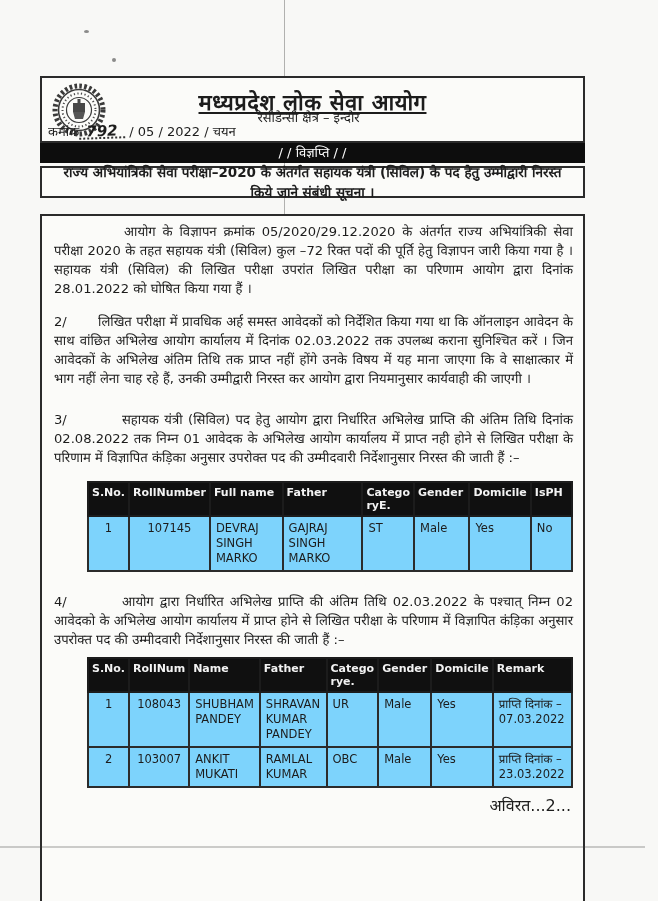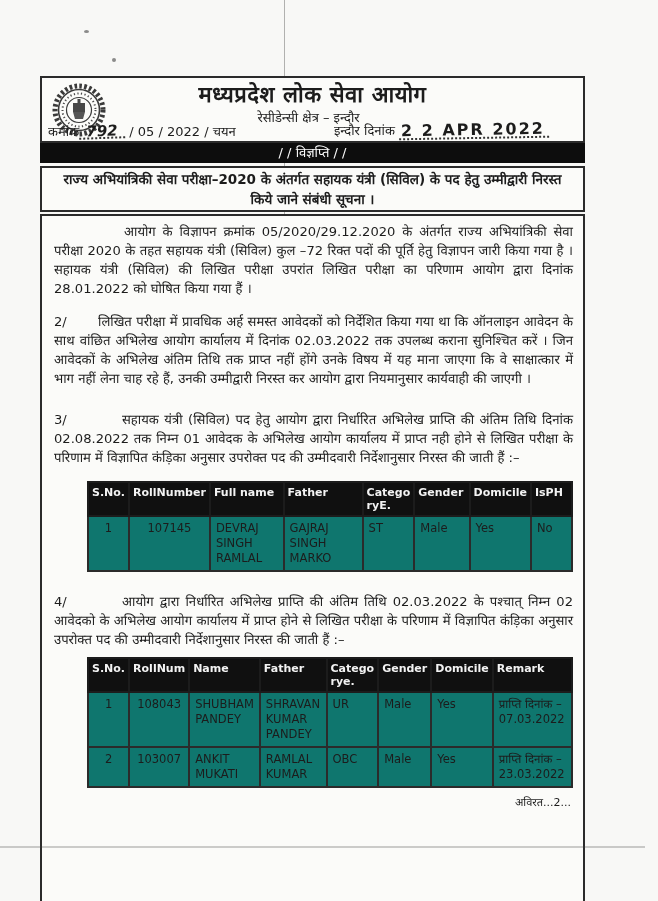--- a/index.html
+++ b/index.html
@@ -14,60 +14,60 @@
   .speck{position:absolute;background:rgba(50,50,50,.55);border-radius:50%;}
   .sp1{left:84px;top:30px;width:5px;height:3px;}
   .sp2{left:112px;top:58px;width:4px;height:4px;}
   .sp3{left:128px;top:92px;width:5px;height:5px;}
 
   .box{position:absolute;left:40px;width:545px;border:2px solid #2b2b2b;background:#fbfbf9;box-sizing:border-box;}
 
   
   .header-box{top:76px;height:67px;}
   .seal{position:absolute;left:9px;top:3px;}
-  .org-name{position:absolute;left:0;right:0;top:0px;text-align:center;font-size:22px;font-weight:bold;letter-spacing:.5px;}
+  .org-name{position:absolute;left:0;right:0;top:8px;text-align:center;font-size:22px;font-weight:bold;letter-spacing:.5px;text-decoration:underline;}
   .region-line{position:absolute;left:0;right:8px;top:30px;text-align:center;font-size:13px;}
   .ref-line{position:absolute;left:6px;bottom:1px;font-size:13px;white-space:nowrap;}
   .ref-number{display:inline-block;min-width:46px;text-align:center;border-bottom:2px dotted #333;
     font-style:italic;font-weight:bold;font-size:15px;transform:rotate(-2deg);line-height:12px;}
   .date-line{position:absolute;right:34px;bottom:2px;font-size:13px;white-space:nowrap;}
   .date-stamp{display:inline-block;border-bottom:2px dotted #333;font-weight:bold;font-size:16px;
     letter-spacing:2px;transform:rotate(-1deg);padding:0 4px 0 2px;line-height:15px;}
 
   
   .banner{position:absolute;left:40px;top:143px;width:545px;height:20px;background:#0d0d0d;
     color:#fff;text-align:center;font-size:13px;font-weight:normal;line-height:20px;box-sizing:border-box;}
 
   
-  .subject-box{top:166px;height:46px;display:flex;align-items:center;justify-content:center;}
+  .subject-box{top:166px;height:32px;display:flex;align-items:center;justify-content:center;}
   .subject-text{font-size:13.5px;font-weight:bold;text-align:center;line-height:20px;padding:0 14px;}
 
   
   .main-box{top:214px;height:780px;padding:6px 10px 14px 12px;overflow:hidden;}
   .para{position:relative;font-size:13.1px;line-height:19px;text-align:justify;margin:0;}
   .p1{text-indent:70px;margin-bottom:14px;}
   .p2{text-indent:44px;margin-bottom:22px;}
   .p3{text-indent:68px;margin-bottom:14px;}
   .p4{text-indent:68px;margin-bottom:8px;}
   .pnum{position:absolute;left:0;top:0;text-indent:0;font-weight:normal;}
 
   
-  table{border-collapse:collapse;margin-left:33px;background:#0f766e;}
+  table{border-collapse:collapse;margin-left:33px;background:#7dd3fc;}
   .t1{margin-bottom:20px;}
   .t2{margin-bottom:6px;}
   th{background:#101010;color:#f3f3f3;font-size:11px;font-weight:bold;text-align:left;
      padding:3px 3px;border:2px solid #1c1c1c;vertical-align:top;line-height:13px;}
   td{font-size:11.5px;padding:4px 5px;border:2px solid #2b2b2b;vertical-align:top;line-height:15px;}
   .c-center{text-align:center;}
   .t1 .w0{width:30px}.t1 .w1{width:69px}.t1 .w2{width:78px}.t1 .w3{width:91px}
   .t1 .w4{width:39px}.t1 .w5{width:49px}.t1 .w6{width:50px}.t1 .w7{width:37px}
   .t2 .w0{width:34px}.t2 .w1{width:49px}.t2 .w2{width:59px}.t2 .w3{width:68px}
   .t2 .w4{width:41px}.t2 .w5{width:46px}.t2 .w6{width:48px}.t2 .w7{width:100px}
 
-  .footer-note{text-align:right;font-size:11px;padding-right:2px;margin-top:2px;}
+  .footer-note{text-align:right;font-size:16px;padding-right:2px;margin-top:2px;}
 </style>
 </head>
 <body>
 
 <div class="fold-line"></div>
 <div class="speck sp1"></div>
 <div class="speck sp2"></div>
 <div class="speck sp3"></div>
 
 <div class="box header-box">
@@ -79,24 +79,20 @@
       <circle cx="28" cy="29" r="12.5" fill="none" stroke="#3a3a3a" stroke-width="1.2"></circle>
       <rect x="22" y="22" width="12" height="9" fill="#474747"></rect>
       <path d="M22 31 L34 31 L32 38 L24 38 Z" fill="#555"></path>
       <rect x="26.5" y="18" width="3" height="5" fill="#474747"></rect>
     </svg>
   </span>
   <div class="org-name">मध्यप्रदेश लोक सेवा आयोग</div>
   <div class="region-line">रेसीडेन्सी क्षेत्र – इन्दौर</div>
   <div class="ref-line">
     <span>कमांक</span><span class="ref-number">792</span> <span>/ 05 / 2022 / चयन</span>
-  </div>
-  <div class="date-line">
-    <span>इन्दौर दिनांक</span>
-    <span class="date-stamp">2 2 APR 2022</span>
   </div>
 </div>
 
 <div class="banner">/ / विज्ञप्ति / /</div>
 
 <div class="box subject-box">
   <div class="subject-text">राज्य अभियांत्रिकी सेवा परीक्षा–2020 के अंतर्गत सहायक यंत्री (सिविल) के पद हेतु उम्मीद्वारी निरस्त किये जाने संबंधी सूचना ।</div>
 </div>
 
 <div class="box main-box">
@@ -115,21 +111,21 @@
       <th class="w2">Full name</th>
       <th class="w3">Father</th>
       <th class="w4">Catego ryE.</th>
       <th class="w5">Gender</th>
       <th class="w6">Domicile</th>
       <th class="w7">IsPH</th>
     </tr>
     <tr>
       <td class="c-center">1</td>
       <td class="c-center">107145</td>
-      <td>DEVRAJ SINGH RAMLAL</td>
+      <td>DEVRAJ SINGH MARKO</td>
       <td>GAJRAJ SINGH MARKO</td>
       <td>ST</td>
       <td>Male</td>
       <td>Yes</td>
       <td>No</td>
     </tr>
   </tbody>
     </table>
 
   <p class="para p4"><span class="pnum">4/</span><span>आयोग द्वारा निर्धारित अभिलेख प्राप्ति की अंतिम तिथि 02.03.2022 के पश्चात् निम्न 02 आवेदको के अभिलेख आयोग कार्यालय में प्राप्त होने से लिखित परीक्षा के परिणाम में विज्ञापित कंड़िका अनुसार उपरोक्त पद की उम्मीदवारी निर्देशानुसार निरस्त की जाती हैं :–</span></p>

